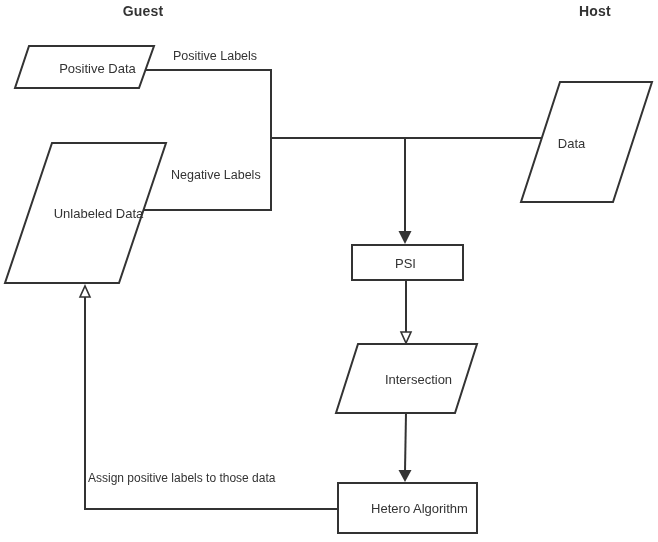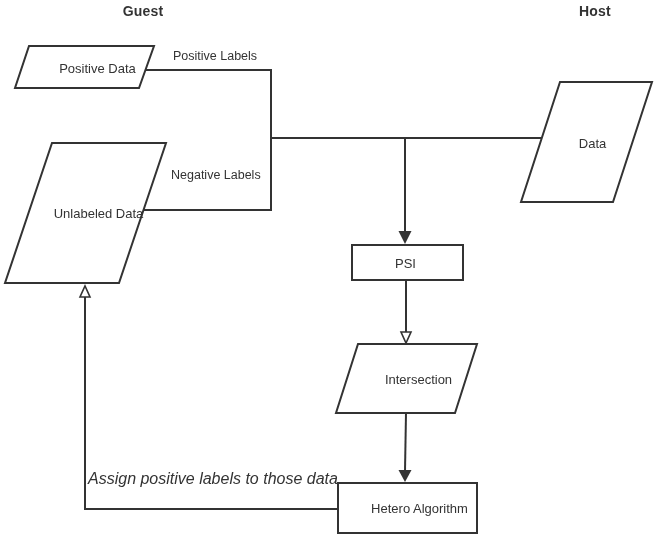--- a/index.html
+++ b/index.html
@@ -34,23 +34,22 @@
   }
   .node-label {
     font-size: 13px;
     padding-left: 25px;
   }
   .edge-label {
     font-size: 12.5px;
     text-align: center;
   }
   .annotation {
-    font-size: 16px;
+    font-size: 12px;
     line-height: 15px;
-    font-style: italic;
   }
 </style>
 </head>
 <body>
 
 <div class="canvas">
 
   <svg class="diagram-svg" viewBox="0 0 658 542" fill="none" stroke="#333333" stroke-width="2">
 
     <polyline points="145,70 271,70 271,210 143,210" fill="none"></polyline>
@@ -74,21 +73,21 @@
     <rect x="352" y="245" width="111" height="35" fill="#ffffff"></rect>
     <polygon points="358,344 477,344 455,413 336,413" fill="#ffffff"></polygon>
     <rect x="338" y="483" width="139" height="50" fill="#ffffff"></rect>
   </svg>
 
   <div class="lbl section-title" style="left:143px; top:3px;">Guest</div>
   <div class="lbl section-title" style="left:595px; top:3px;">Host</div>
 
   <div class="lbl node-label center" style="left:85px; top:68px;">Positive Data</div>
   <div class="lbl node-label center" style="left:86px; top:213px;text-align:center;">Unlabeled Data</div>
-  <div class="lbl node-label center" style="left:580px; top:143px;">Data</div>
+  <div class="lbl node-label center" style="left:559px; top:143px;">Data</div>
   <div class="lbl node-label center" style="left:393px; top:263px;">PSI</div>
   <div class="lbl node-label center" style="left:406px; top:379px;">Intersection</div>
   <div class="lbl node-label center" style="left:407px; top:508px;">Hetero Algorithm</div>
 
   <div class="lbl edge-label" style="left:173px; top:49px;">Positive Labels</div>
   <div class="lbl edge-label" style="left:171px; top:168px;">Negative Labels</div>
 
   <div class="lbl annotation" style="left:88px; top:471px;">
     <div>Assign positive labels to those data</div>
   </div>

